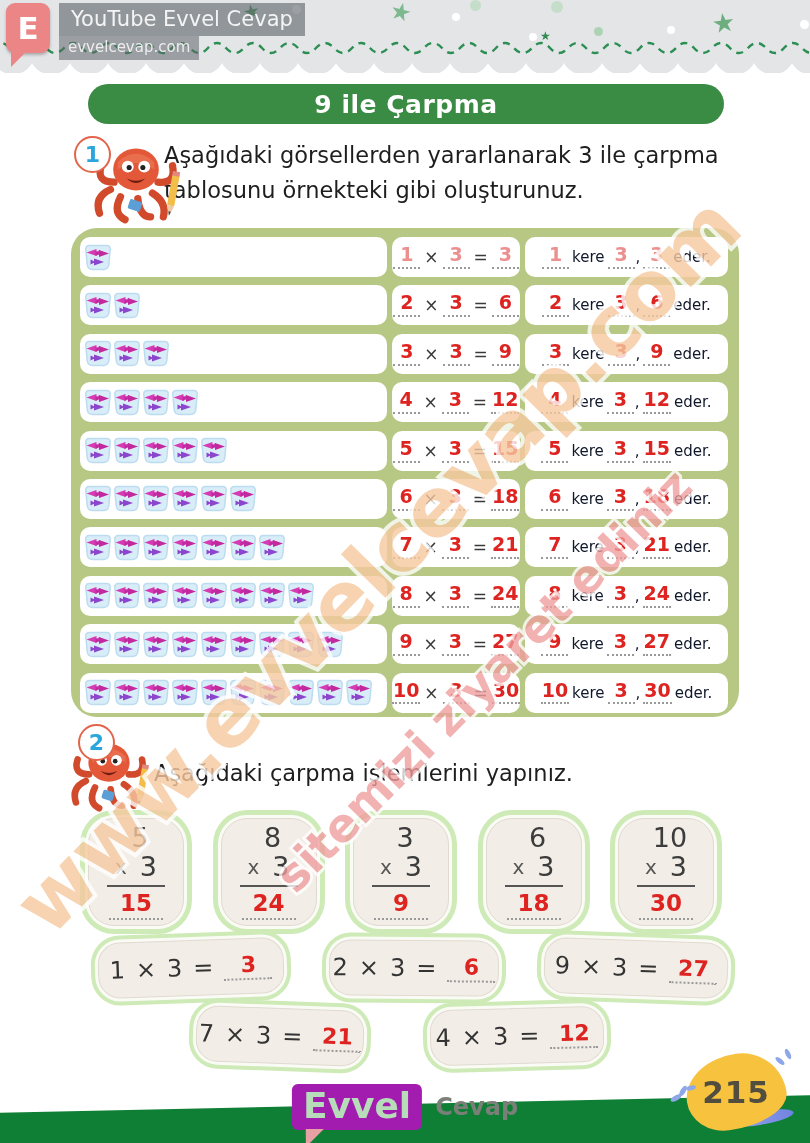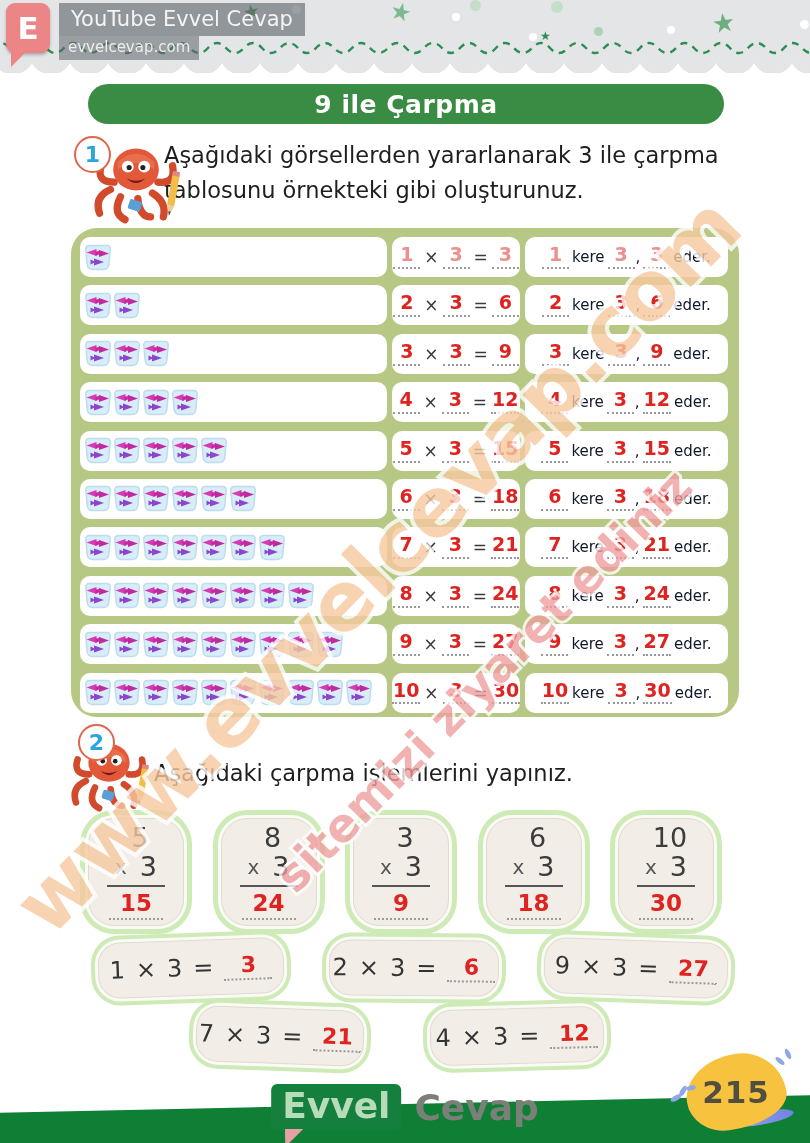--- a/index.html
+++ b/index.html
@@ -93,25 +93,25 @@
   .wm1{font-family:"DejaVu Sans",sans-serif;font-weight:bold;font-size:82px;fill:#f6c9a0;
       stroke:#ffffff;stroke-width:8px;paint-order:stroke;opacity:.8;}
   .wm2{font-family:"DejaVu Sans",sans-serif;font-weight:bold;font-size:46px;fill:#ef9d9d;
       stroke:#ffffff;stroke-width:6px;paint-order:stroke;opacity:.78;}
 
   
   .fband{position:absolute;bottom:0;left:0;width:810px;height:52px;background:#0e7f35;
       clip-path:polygon(0 42%,100% 8%,100% 100%,0 100%);z-index:3;}
   .flogo{position:absolute;bottom:13px;left:50%;transform:translateX(-50%);display:flex;
       align-items:center;gap:13px;z-index:4;}
-  .fl-evvel{background:#15803d;color:#b7dcb9;font-size:36px;font-weight:bold;
+  .fl-evvel{background:#a21caf;color:#b7dcb9;font-size:36px;font-weight:bold;
       padding:1px 11px 4px;border-radius:6px;position:relative;}
   .fl-evvel::after{content:"";position:absolute;left:14px;top:97%;border:9px solid transparent;
       border-top-color:#e7a0a3;border-left-color:#e7a0a3;}
-  .fl-cevap{color:#7a7f78;font-size:36px;font-weight:bold;}
+  .fl-cevap{color:#7a7f78;font-size:24px;font-weight:bold;}
   .pageblob{position:absolute;right:24px;bottom:14px;width:100px;height:75px;z-index:5;}
   .swoosh{position:absolute;right:-8px;bottom:4px;width:70px;height:14px;
       background:linear-gradient(90deg,#9aa8ec,#6f83e0);border-radius:50%;transform:rotate(-9deg);}
   .blob{position:absolute;inset:0;background:#f7c33e;
       border-radius:55% 45% 62% 38% / 55% 60% 40% 45%;transform:rotate(-8deg);}
   .blob-num{position:absolute;inset:0;display:flex;align-items:center;justify-content:center;
       font-size:31px;font-weight:bold;color:#514e40;letter-spacing:1px;}
   .leaf-l{position:absolute;left:-16px;top:28px;}
   .leaf-r{position:absolute;right:-12px;top:-8px;}
 </style>

